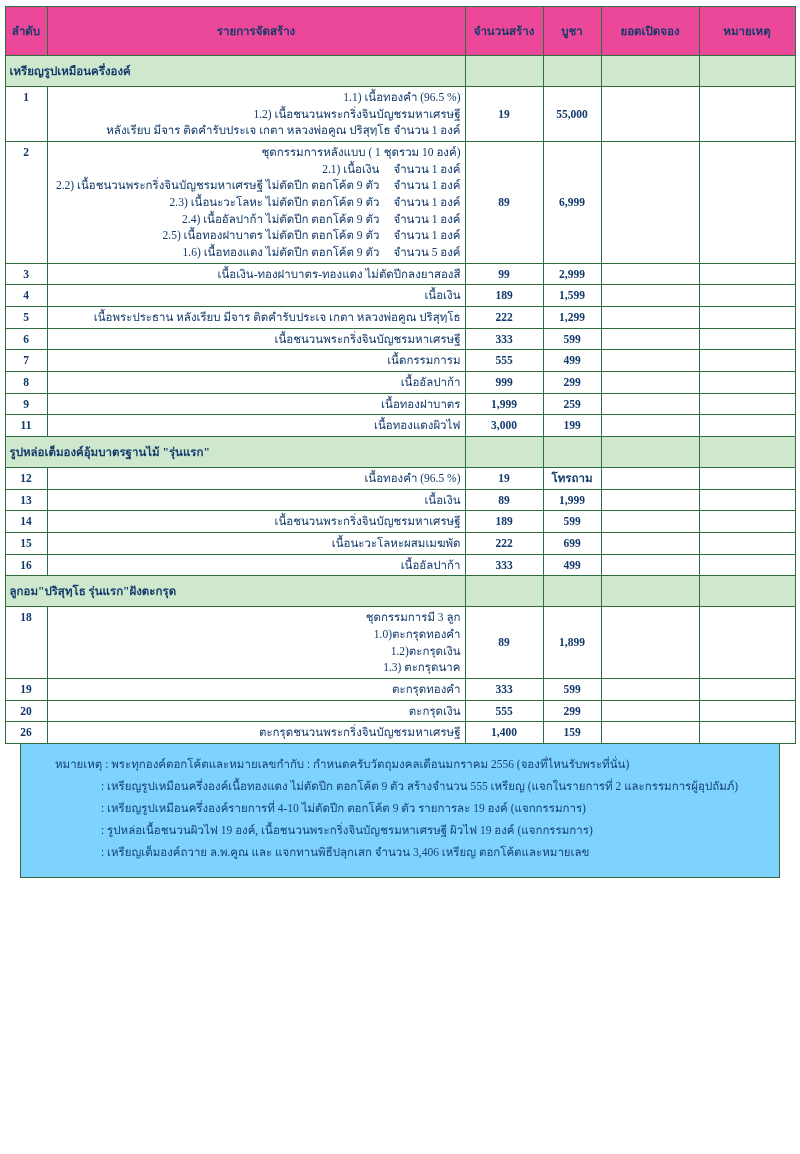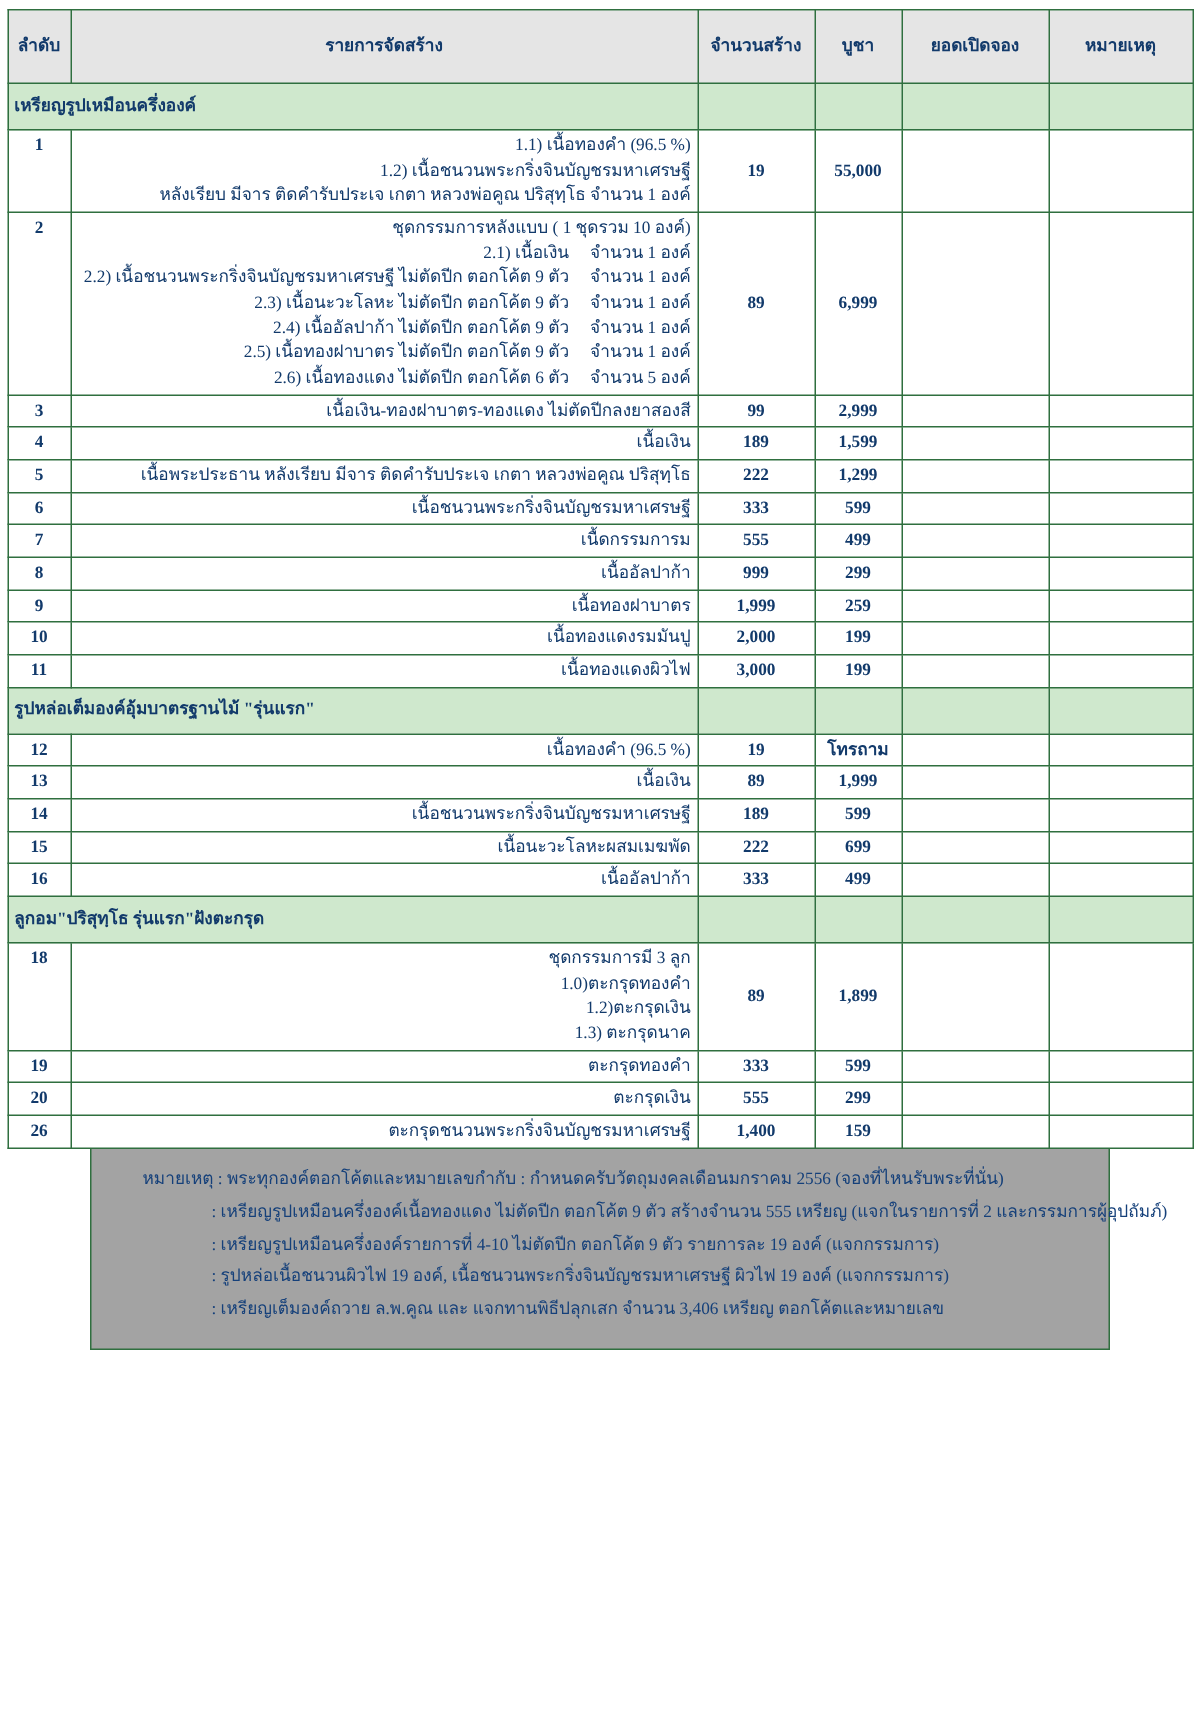--- a/index.html
+++ b/index.html
@@ -24,21 +24,21 @@
   table.main td,table.main th{
     border:1px solid #2f6f3f;
     padding:2px 4px;
     font-size:11.5px;
     line-height:1.45;
     vertical-align:middle;
     color:#123a6b;
   }
   
   thead th{
-    background:#e5e5e5;
+    background:#ec4899;
     color:#1b3c7a;
     font-weight:bold;
     text-align:center;
     font-size:12.5px;
     height:44px;
     border:1px solid #2f6f3f;
   }
   
   col.c0{width:42px}
   col.c1{width:418px}
@@ -56,25 +56,25 @@
     height:26px;
   }
   .no{text-align:center;font-weight:bold;font-size:11.5px;}
   .num{text-align:center;font-weight:bold;font-size:11.5px;}
   .desc{text-align:right;}
   .desc .line{display:block;white-space:nowrap;}
   .desc .line .qty{float:right;padding-left:14px;}
   .pad td{padding-top:3px;padding-bottom:3px;}
 
   .footer{
-    width:680px;
+    width:760px;
     margin:0 auto;
     border:1px solid #2f6f3f;
     border-top:none;
-    background:#a3a3a3;
+    background:#7dd3fc;
     box-sizing:border-box;
     padding:10px 14px 14px 14px;
   }
   .footer .fl{
     display:block;
     font-size:11.5px;
     line-height:1.9;
     color:#15407a;
     white-space:nowrap;
   }
@@ -127,21 +127,21 @@
         </tr>
         <tr class="pad">
           <td class="no" style="vertical-align: top;">2</td>
           <td class="desc">
             <span class="line"><span>ชุดกรรมการหลังแบบ ( 1 ชุดรวม 10 องค์)</span></span>
             <span class="line"><span class="qty">จำนวน  1  องค์</span><span>2.1) เนื้อเงิน</span></span>
             <span class="line"><span class="qty">จำนวน  1  องค์</span><span>2.2) เนื้อชนวนพระกริ่งจินบัญชรมหาเศรษฐี ไม่ตัดปีก ตอกโค้ต 9 ตัว</span></span>
             <span class="line"><span class="qty">จำนวน  1  องค์</span><span>2.3) เนื้อนะวะโลหะ ไม่ตัดปีก ตอกโค้ต 9 ตัว</span></span>
             <span class="line"><span class="qty">จำนวน  1  องค์</span><span>2.4) เนื้ออัลปาก้า ไม่ตัดปีก ตอกโค้ต 9 ตัว</span></span>
             <span class="line"><span class="qty">จำนวน  1  องค์</span><span>2.5) เนื้อทองฝาบาตร ไม่ตัดปีก ตอกโค้ต 9 ตัว</span></span>
-            <span class="line"><span class="qty">จำนวน  5  องค์</span><span>2.6) เนื้อทองแดง ไม่ตัดปีก ตอกโค้ต 6 ตัว</span></span>
+            <span class="line"><span class="qty">จำนวน  5  องค์</span><span>1.6) เนื้อทองแดง ไม่ตัดปีก ตอกโค้ต 9 ตัว</span></span>
           </td>
           <td class="num">89</td>
           <td class="num">6,999</td>
           <td class="num">&nbsp;</td>
           <td class="num">&nbsp;</td>
         </tr>
         <tr>
           <td class="no">3</td>
           <td class="desc">
             <span class="line"><span>เนื้อเงิน-ทองฝาบาตร-ทองแดง ไม่ตัดปีกลงยาสองสี</span></span>
@@ -201,30 +201,20 @@
           <td class="num">&nbsp;</td>
           <td class="num">&nbsp;</td>
         </tr>
         <tr>
           <td class="no">9</td>
           <td class="desc">
             <span class="line"><span>เนื้อทองฝาบาตร</span></span>
           </td>
           <td class="num">1,999</td>
           <td class="num">259</td>
-          <td class="num">&nbsp;</td>
-          <td class="num">&nbsp;</td>
-        </tr>
-        <tr>
-          <td class="no">10</td>
-          <td class="desc">
-            <span class="line"><span>เนื้อทองแดงรมมันปู</span></span>
-          </td>
-          <td class="num">2,000</td>
-          <td class="num">199</td>
           <td class="num">&nbsp;</td>
           <td class="num">&nbsp;</td>
         </tr>
         <tr>
           <td class="no">11</td>
           <td class="desc">
             <span class="line"><span>เนื้อทองแดงผิวไฟ</span></span>
           </td>
           <td class="num">3,000</td>
           <td class="num">199</td>

